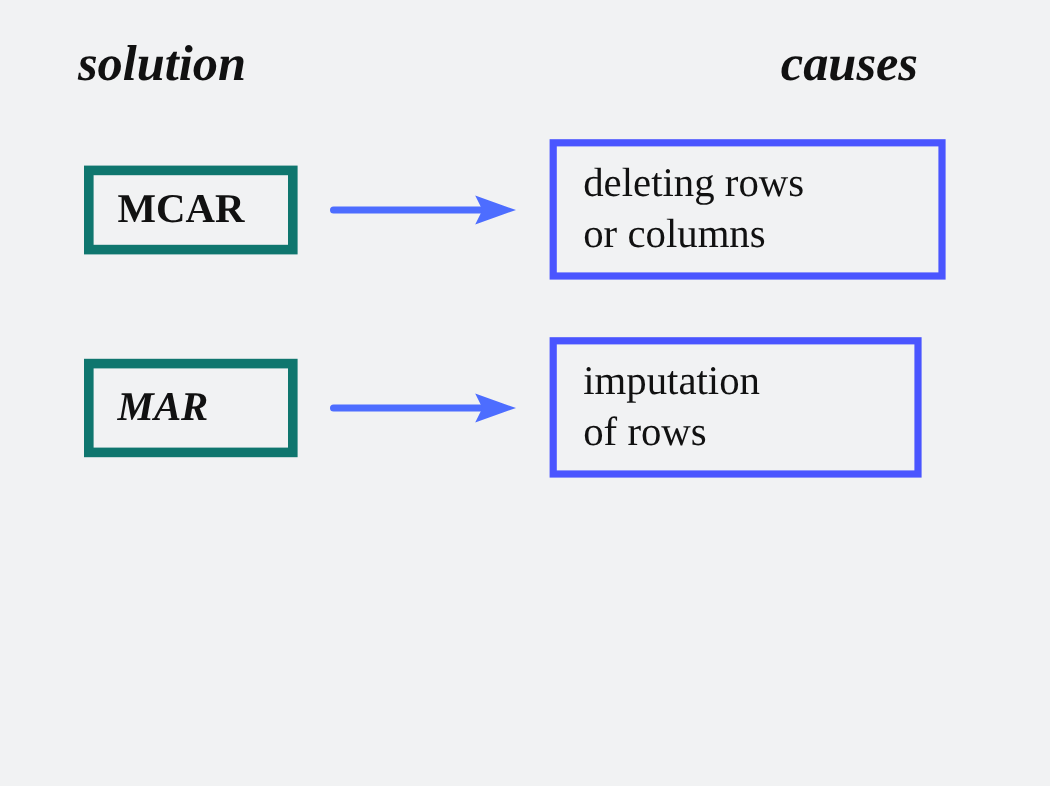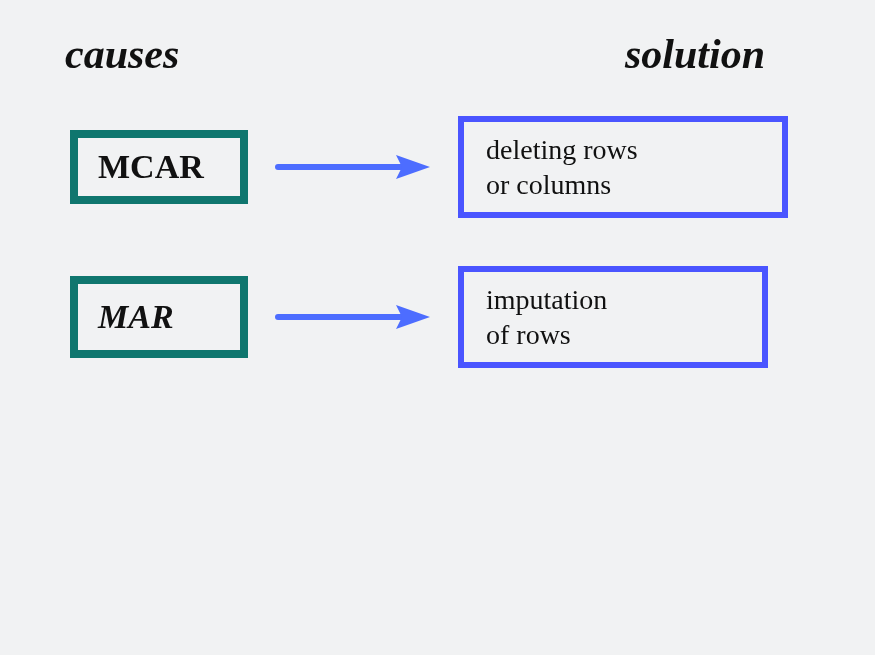--- a/index.html
+++ b/index.html
@@ -44,39 +44,39 @@
   .arrow-wrap {
     width: 210px;
     display: flex;
     align-items: center;
     justify-content: center;
   }
   .solution-box {
     border: 5px solid #4a55ff;
     background: #f1f2f3;
     padding: 10px 22px;
-    font-size: 28px;
+    font-size: 34px;
     font-weight: 500;
     line-height: 1.25;
     min-width: 320px;
     white-space: pre-line;
   }
   
   .row0 .solution-box { border-width: 6px; min-width: 330px; }
   .row1 .cause-box { padding: 14px 20px; font-style: italic; }
   .row1 .solution-box { border-width: 6px; min-width: 310px; }
   .row2 .cause-box { min-width: 190px; }
   .row2 .solution-box { border-width: 4px; min-width: 360px; }
 </style>
 </head>
 <body>
 
 <div class="header">
+  <span>solution</span>
   <span>causes</span>
-  <span>solution</span>
 </div>
 
 <div class="rows">
 
   <div class="row row0">
     <div class="cause-box">MCAR</div>
     <div class="arrow-wrap">
       <svg width="170" height="40" viewBox="0 0 170 40">
         <line x1="10" y1="20" x2="138" y2="20" stroke="#4d6dff" stroke-width="6" stroke-linecap="round"></line>
         <polygon points="162,20 128,8 134,20 128,32" fill="#4d6dff"></polygon>

